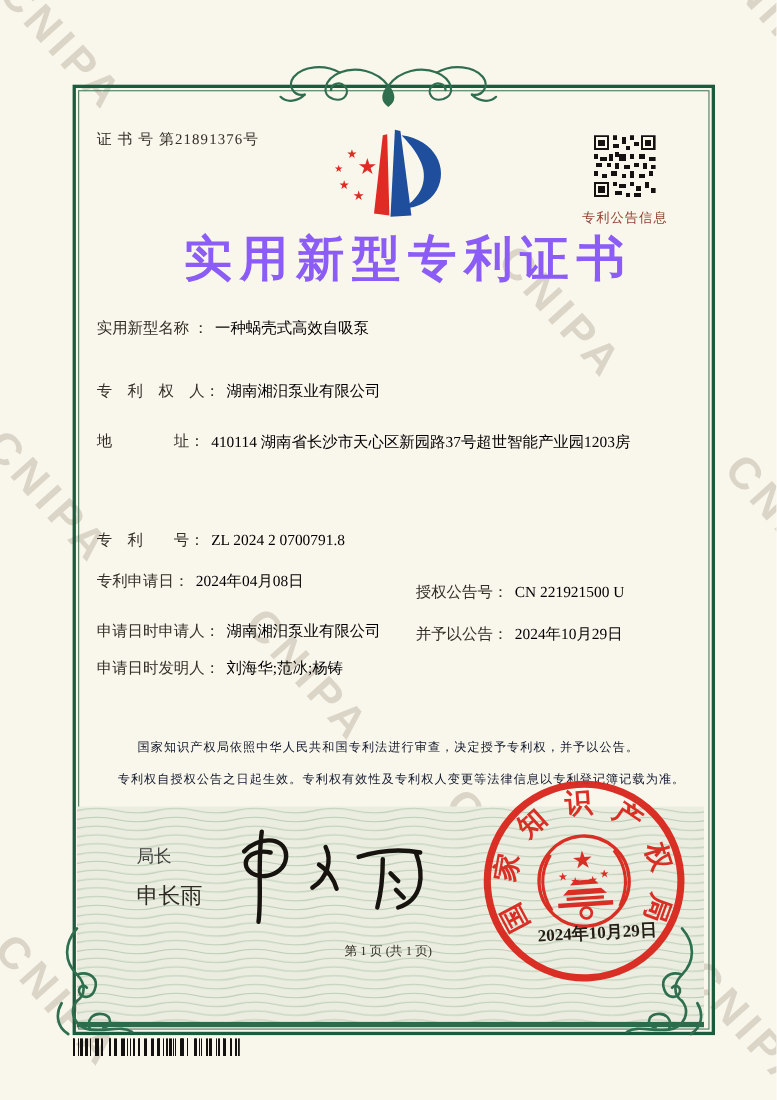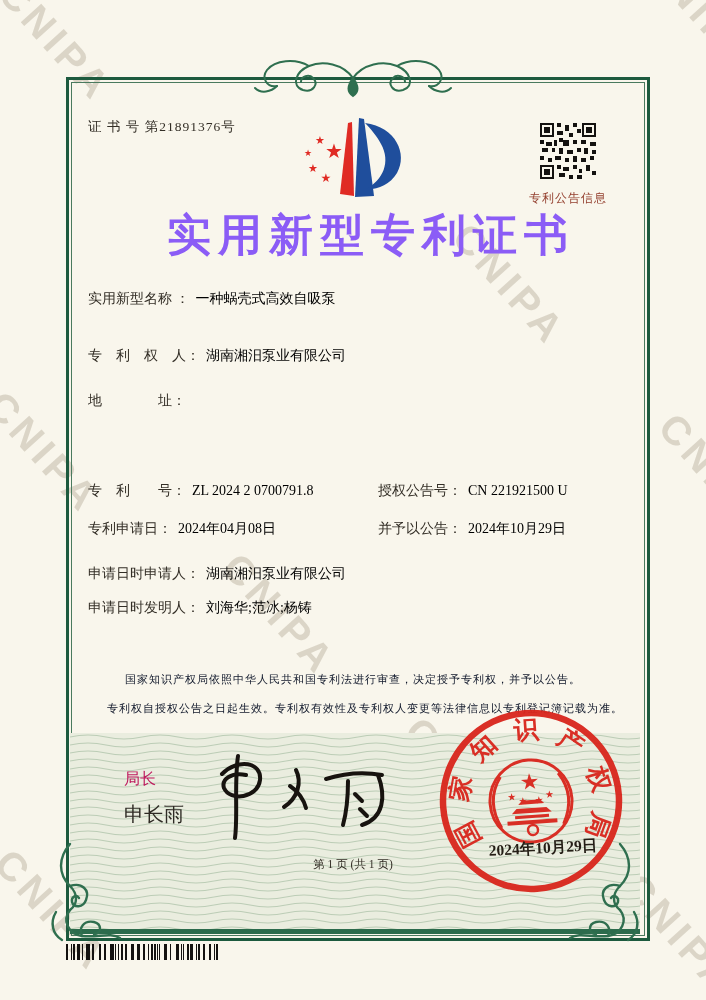--- a/index.html
+++ b/index.html
@@ -28,28 +28,28 @@
          font-weight:700;letter-spacing:7px;color:#8b5cf6;z-index:3;margin-left:18px;}
   .qr{position:absolute;left:540px;top:123px;z-index:3;}
   .qr-label{position:absolute;left:516px;top:190px;width:104px;text-align:center;
             font-size:12px;letter-spacing:1px;color:#94402f;z-index:3;}
   
   .row{position:absolute;left:88px;font-size:14px;z-index:3;white-space:nowrap;}
   .row .lbl{white-space:pre;}
   .row .val{padding-left:6px;color:#000000;}
   .row-addr{display:flex;white-space:normal;}
   .row-addr .val{width:440px;line-height:21px;}
-  .col2{left:378px;}
+  .col2{left:378px;margin-top:48px;}
   
   .stmt{position:absolute;left:0;width:100%;text-align:center;font-size:11px;
         letter-spacing:1px;color:#0f172a;z-index:3;white-space:nowrap;}
   .stmt1{top:672px;}  .stmt2{top:701px;margin-left:12px;}
   
   .sig-title{position:absolute;left:124px;top:769px;font-size:16px;z-index:3;
-             font-family:"Liberation Sans",sans-serif;color:#be185d;}
+             font-family:"Liberation Sans",sans-serif;color:#404040;}
   .sig-name{position:absolute;left:124px;top:801px;font-size:20px;z-index:3;
             font-family:"Liberation Sans",sans-serif;color:#2e2a24;}
   .sig-svg{position:absolute;left:208px;top:744px;z-index:3;}
   
   .seal{position:absolute;left:436px;top:706px;z-index:5;transform:rotate(-4deg);opacity:.95;}
   .seal-date{position:absolute;left:468px;top:838px;width:150px;text-align:center;
              font-size:15.5px;font-weight:700;color:#241e16;z-index:6;transform:rotate(-3deg);}
   
   .footer{position:absolute;left:0;top:857px;width:100%;text-align:center;font-size:11.5px;z-index:3;}
   .barcode{position:absolute;left:66px;top:944px;width:152px;height:16px;z-index:3;
@@ -189,20 +189,21 @@
   <div class="qr-label">专利公告信息</div>
 
   <div class="row" style="top:290px">
     <span class="lbl">实用新型名称 ：</span><span class="val">一种蜗壳式高效自吸泵</span>
   </div>
   <div class="row" style="top:347px">
     <span class="lbl">专　利　权　人：</span><span class="val">湖南湘汨泵业有限公司</span>
   </div>
   <div class="row row-addr" style="top:392px">
     <span class="lbl">地　　　　址：</span>
+      <span class="val">410114 湖南省长沙市天心区新园路37号超世智能产业园1203房</span>
   </div>
   <div class="row" style="top:482px">
     <span class="lbl">专　利　　号：</span><span class="val">ZL 2024 2 0700791.8</span>
   </div>
   <div class="row col2" style="top:482px">
     <span class="lbl">授权公告号：</span><span class="val">CN 221921500 U</span>
   </div>
   <div class="row" style="top:520px">
     <span class="lbl">专利申请日：</span><span class="val">2024年04月08日</span>
   </div>

